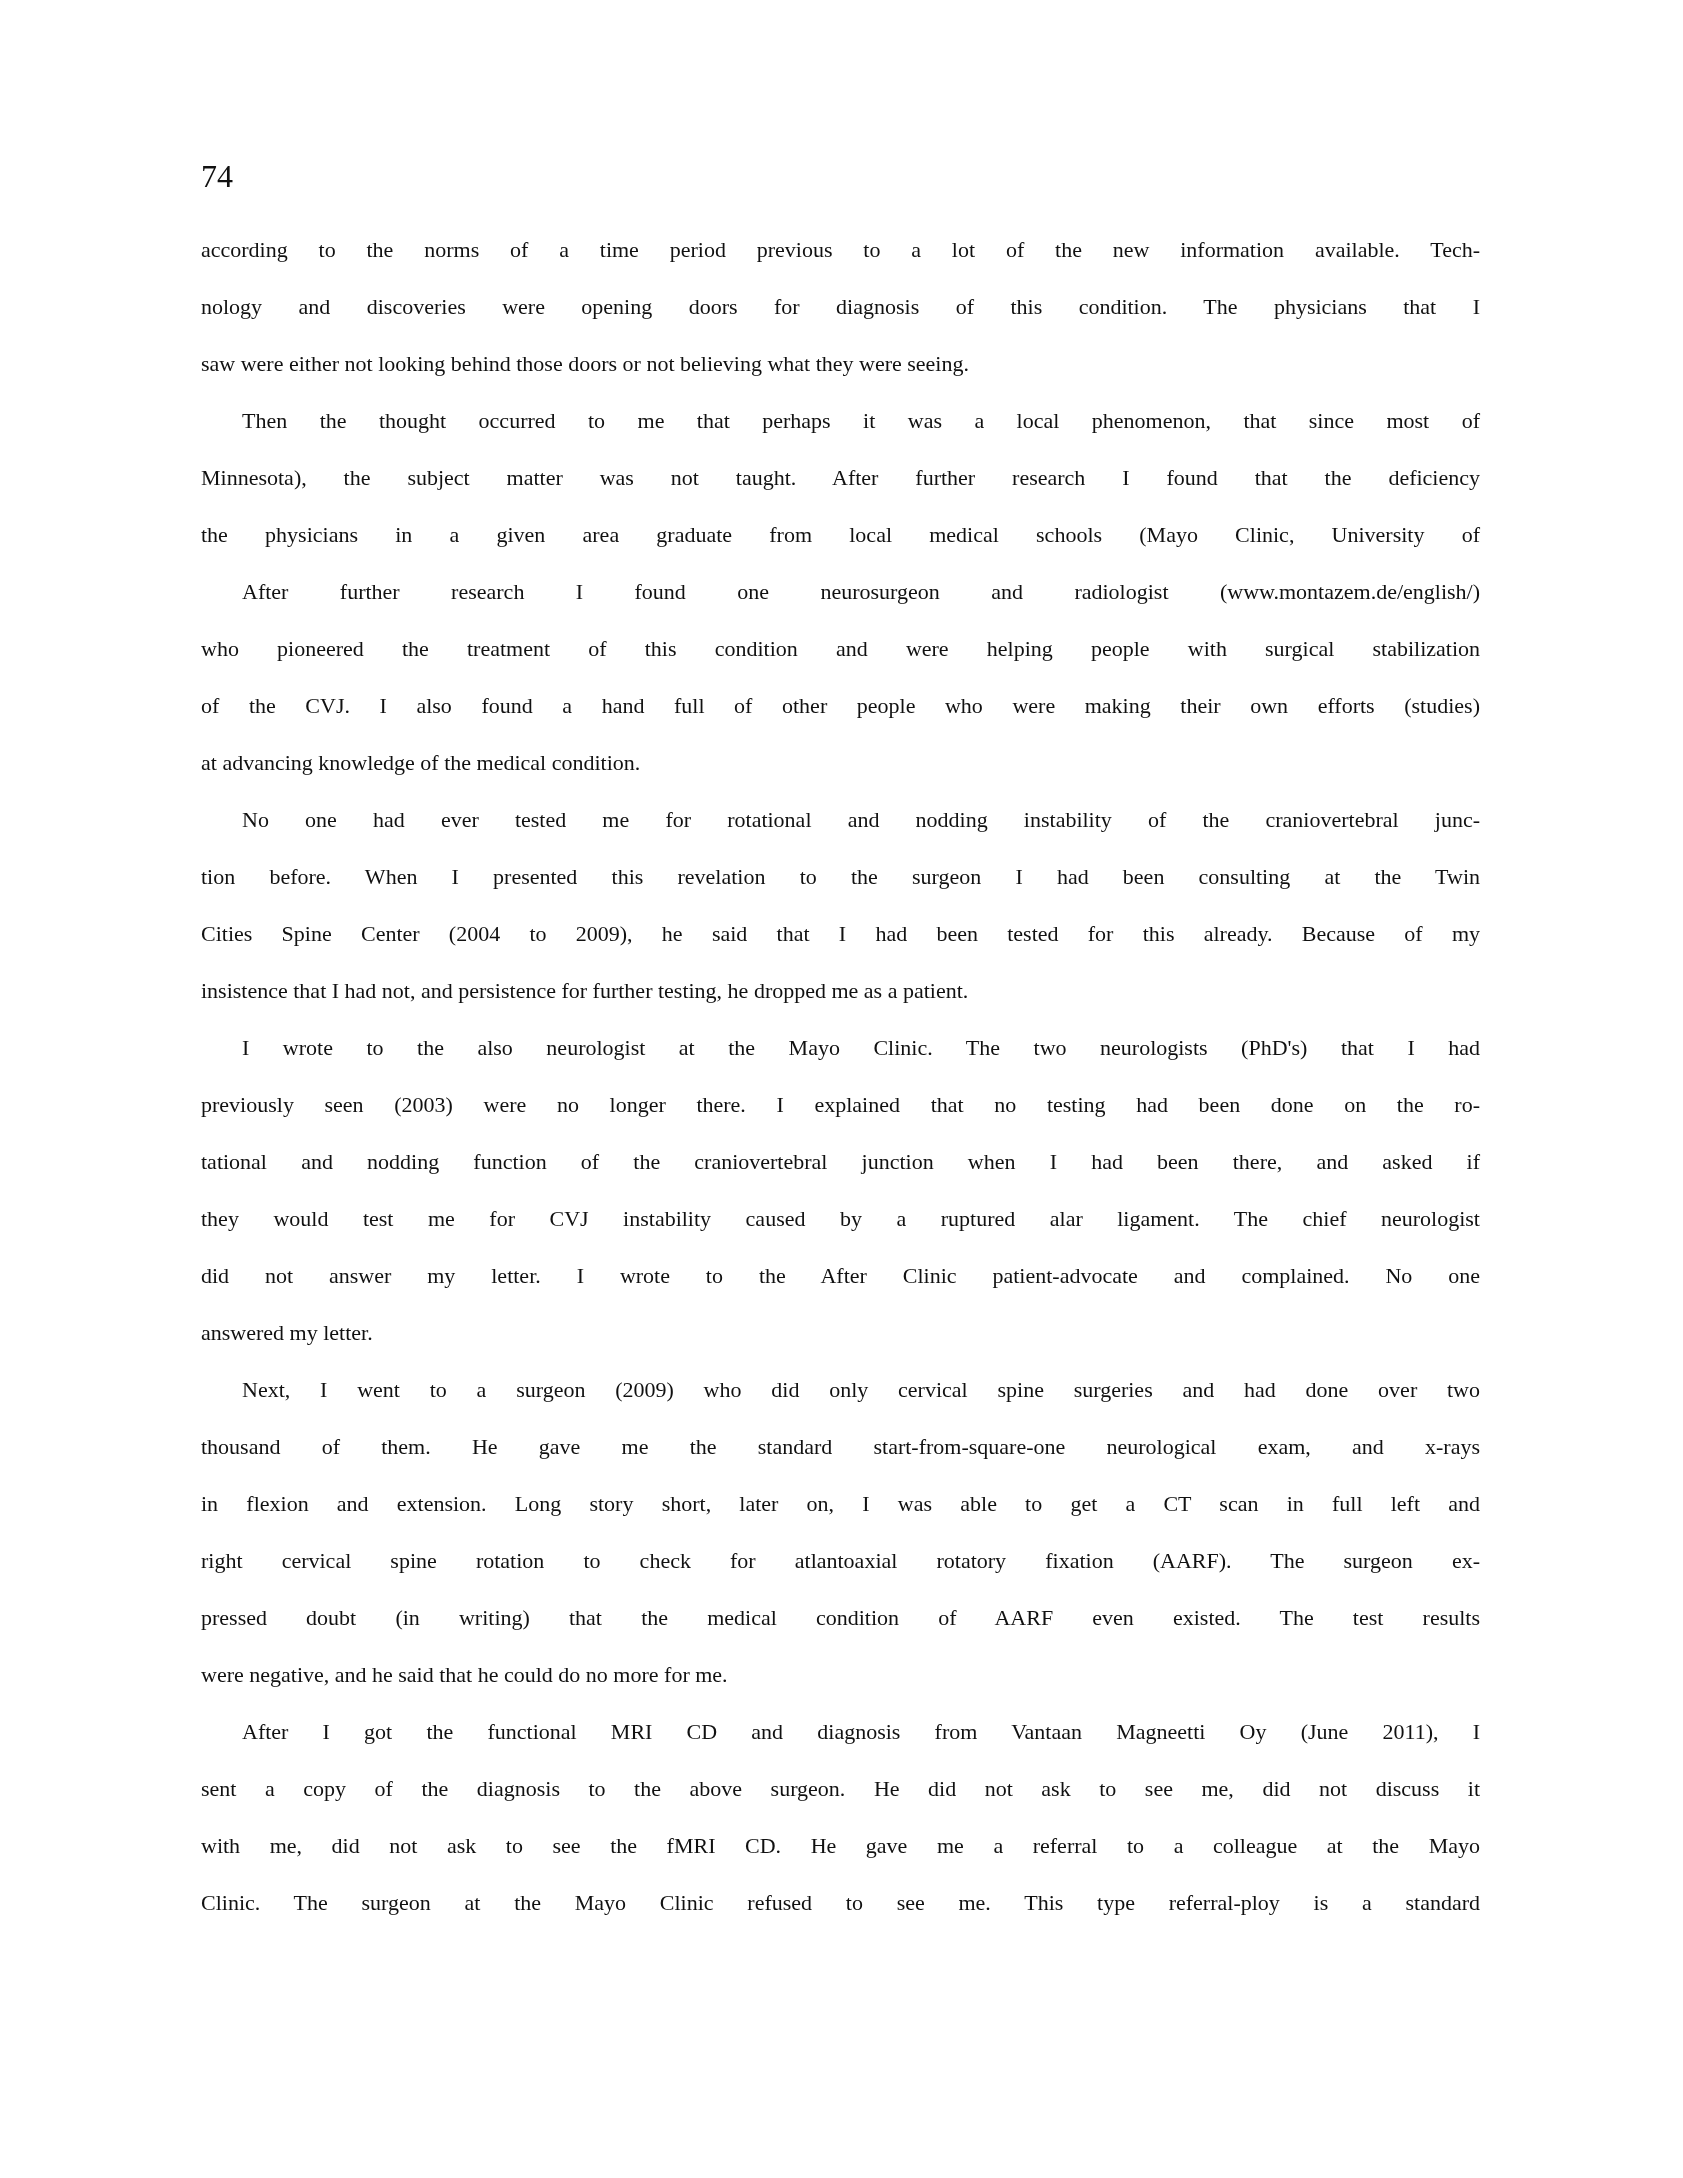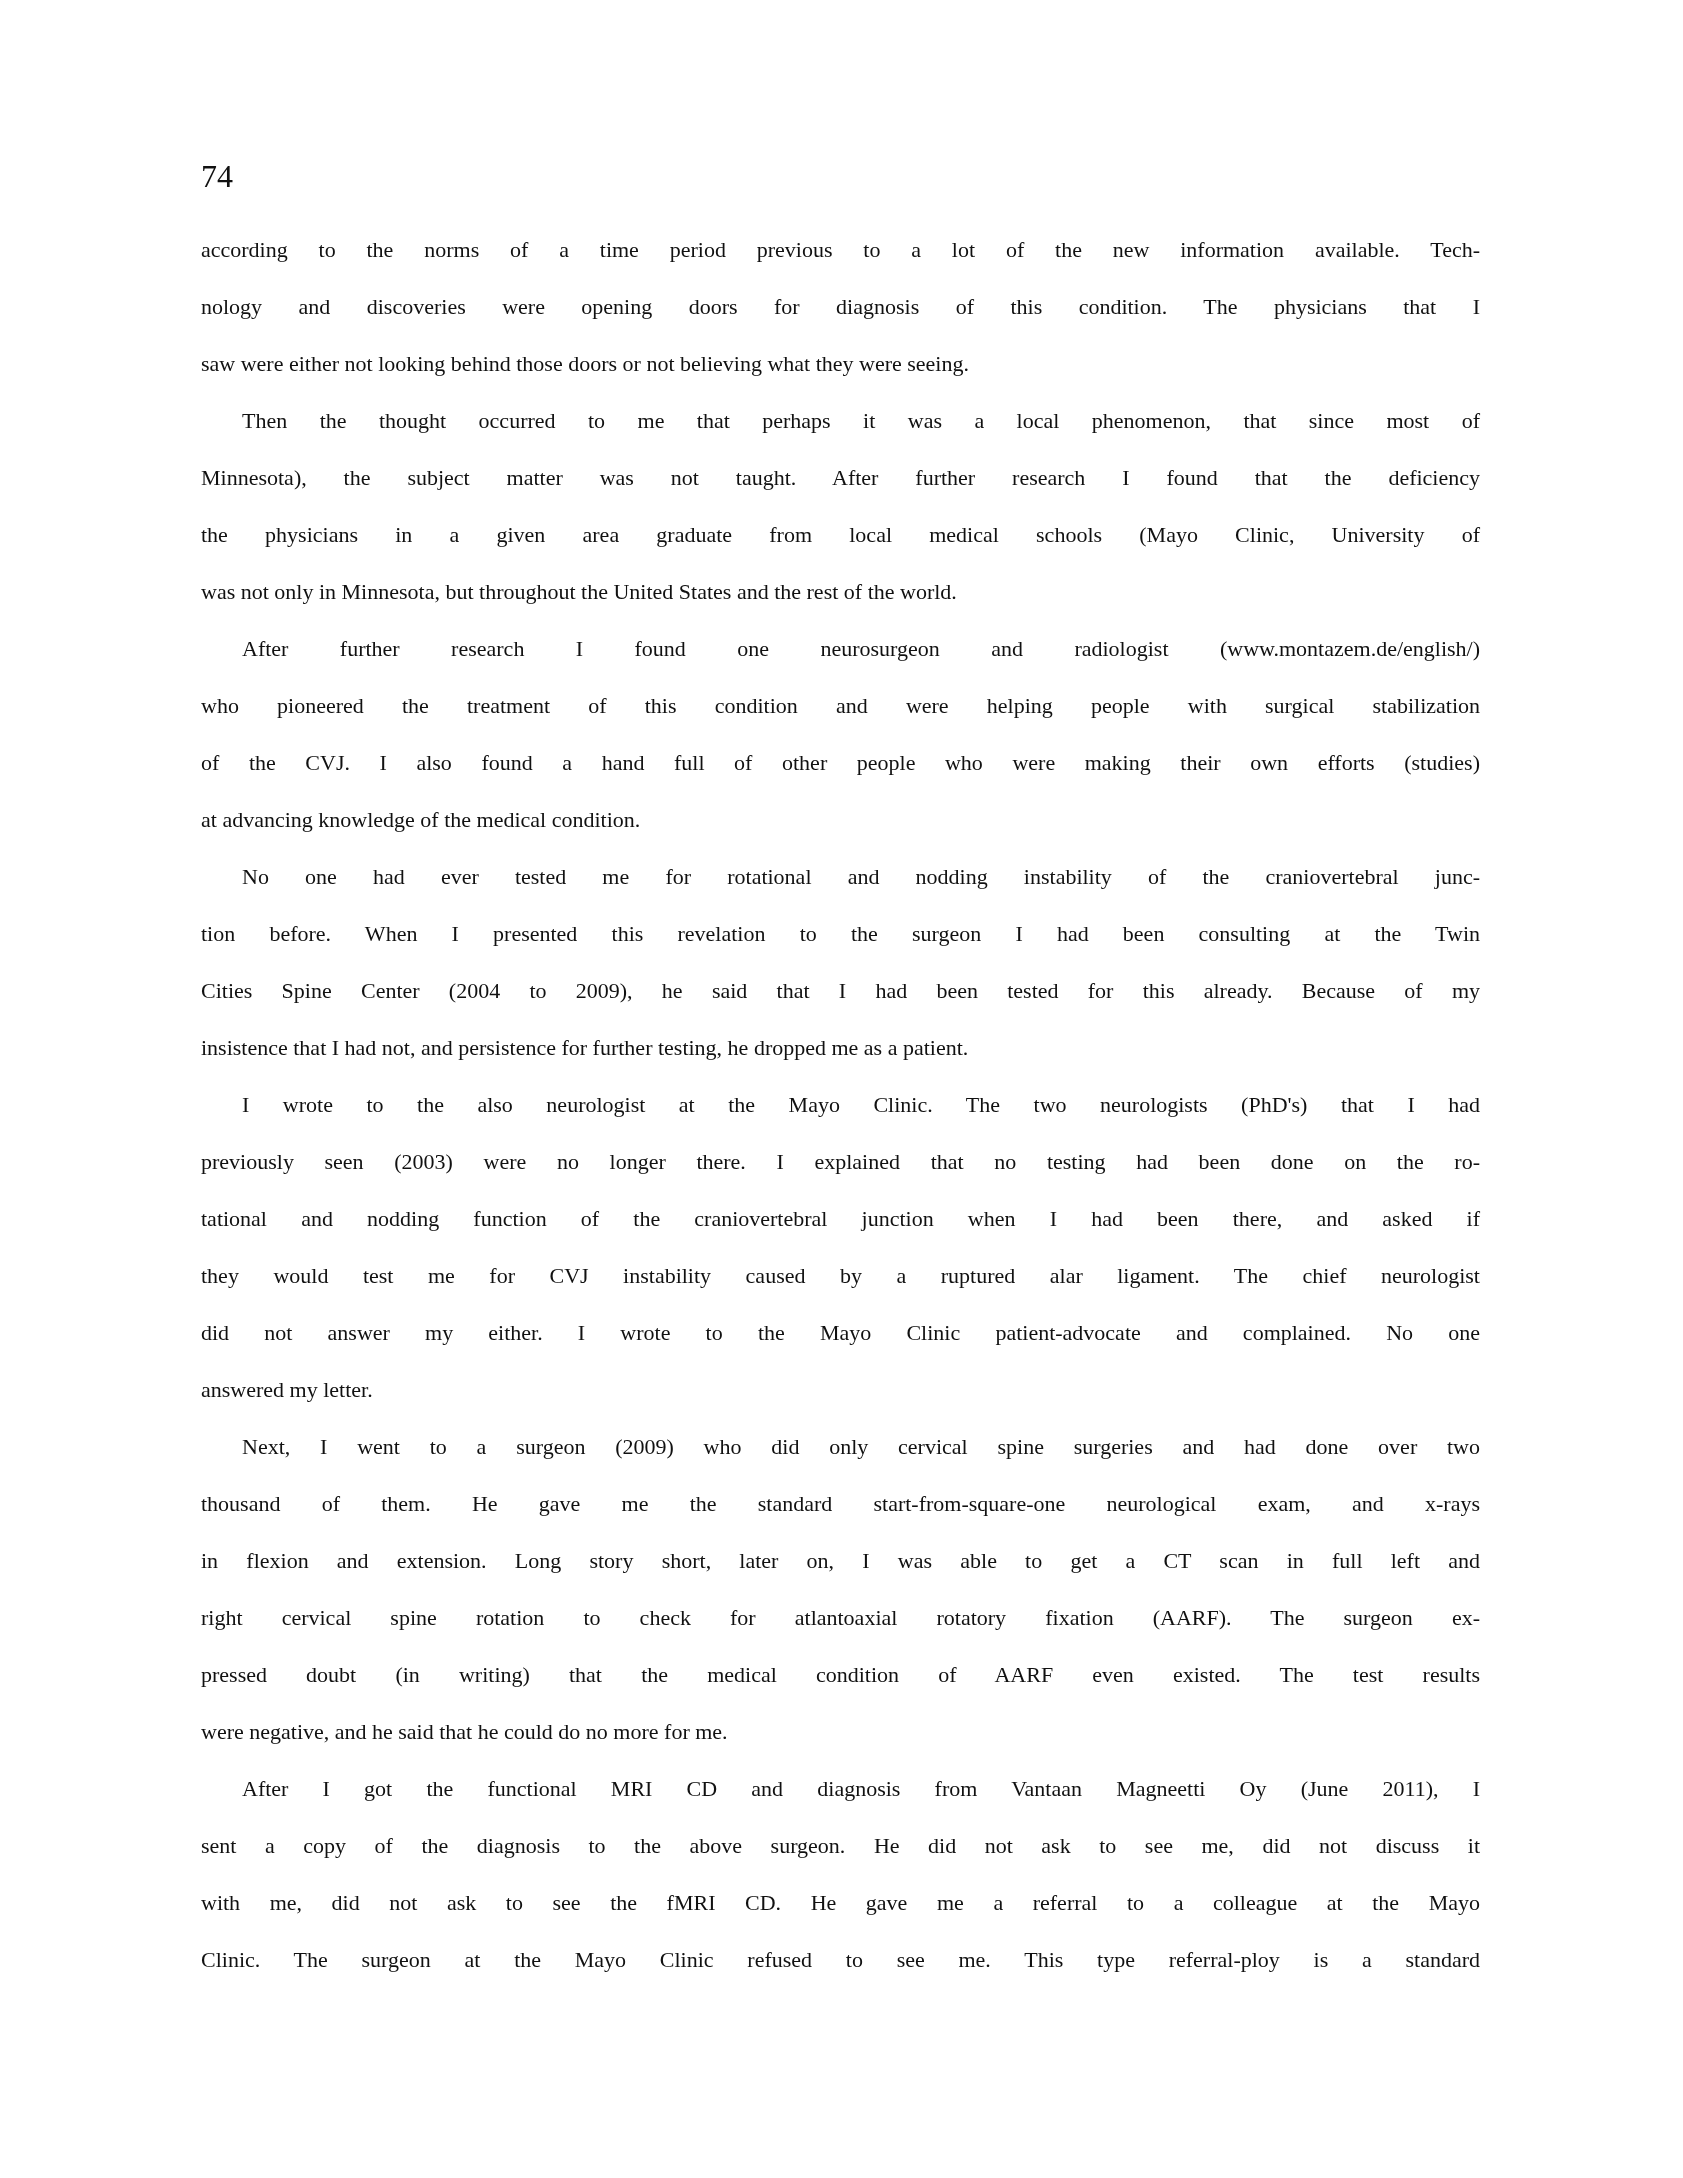--- a/index.html
+++ b/index.html
@@ -52,40 +52,39 @@
 <div class="body-text" id="body-text">
     <div class="paragraph">
       <span class="line">according to the norms of a time period previous to a lot of the new information available. Tech-</span>
       <span class="line">nology and discoveries were opening doors for diagnosis of this condition. The physicians that I</span>
       <span class="line last">saw were either not looking behind those doors or not believing what they were seeing.</span>
     </div>
     <div class="paragraph">
       <span class="line indent">Then the thought occurred to me that perhaps it was a local phenomenon, that since most of</span>
       <span class="line">Minnesota), the subject matter was not taught. After further research I found that the deficiency</span>
       <span class="line">the physicians in a given area graduate from local medical schools (Mayo Clinic, University of</span>
-      <span class="line last">was not only in Minnesota, but throughout the United States and the rest of the world.</span>
     </div>
     <div class="paragraph">
       <span class="line indent">After further research I found one neurosurgeon and radiologist (www.montazem.de/english/)</span>
       <span class="line">who pioneered the treatment of this condition and were helping people with surgical stabilization</span>
       <span class="line">of the CVJ. I also found a hand full of other people who were making their own efforts (studies)</span>
       <span class="line last">at advancing knowledge of the medical condition.</span>
     </div>
     <div class="paragraph">
       <span class="line indent">No one had ever tested me for rotational and nodding instability of the craniovertebral junc-</span>
       <span class="line">tion before. When I presented this revelation to the surgeon I had been consulting at the Twin</span>
       <span class="line">Cities Spine Center (2004 to 2009), he said that I had been tested for this already. Because of my</span>
       <span class="line last">insistence that I had not, and persistence for further testing, he dropped me as a patient.</span>
     </div>
     <div class="paragraph">
       <span class="line indent">I wrote to the also neurologist at the Mayo Clinic. The two neurologists (PhD's) that I had</span>
       <span class="line">previously seen (2003) were no longer there. I explained that no testing had been done on the ro-</span>
       <span class="line">tational and nodding function of the craniovertebral junction when I had been there, and asked if</span>
       <span class="line">they would test me for CVJ instability caused by a ruptured alar ligament. The chief neurologist</span>
-      <span class="line">did not answer my either. I wrote to the Mayo Clinic patient-advocate and complained. No one</span>
+      <span class="line">did not answer my letter. I wrote to the After Clinic patient-advocate and complained. No one</span>
       <span class="line last">answered my letter.</span>
     </div>
     <div class="paragraph">
       <span class="line indent">Next, I went to a surgeon (2009) who did only cervical spine surgeries and had done over two</span>
       <span class="line">thousand of them. He gave me the standard start-from-square-one neurological exam, and x-rays</span>
       <span class="line">in flexion and extension. Long story short, later on, I was able to get a CT scan in full left and</span>
       <span class="line">right cervical spine rotation to check for atlantoaxial rotatory fixation (AARF). The surgeon ex-</span>
       <span class="line">pressed doubt (in writing) that the medical condition of AARF even existed. The test results</span>
       <span class="line last">were negative, and he said that he could do no more for me.</span>
     </div>

